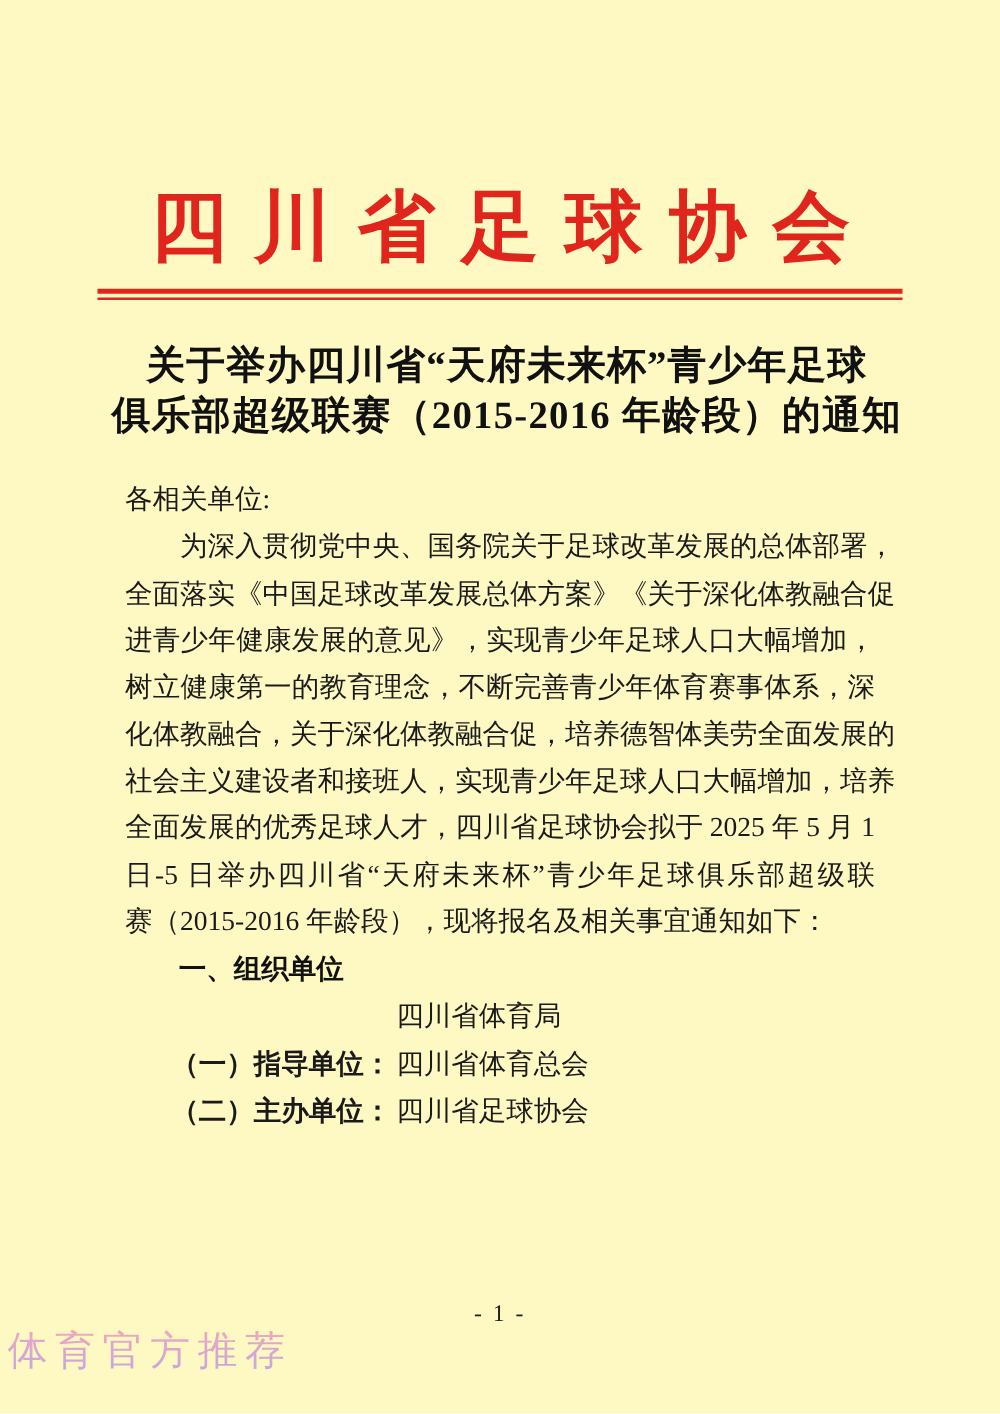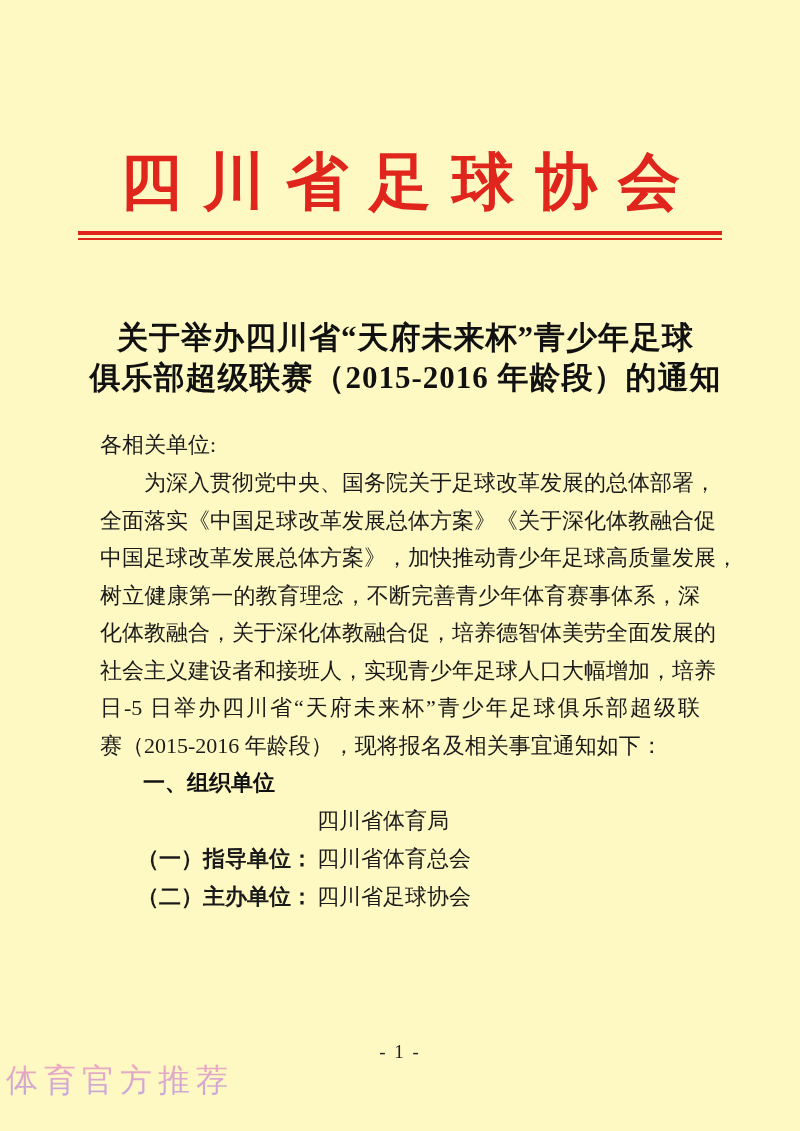--- a/index.html
+++ b/index.html
@@ -30,21 +30,21 @@
   .double-rule {
     margin: 13px 78px 0 78px;
     border-top: 4px solid var(--red, #e0251c);
     border-bottom: 2px solid var(--red, #e0251c);
     height: 9px;
     background: transparent;
   }
 
   
   .doc-title {
-    margin-top: 78px;
+    margin-top: 32px;
     text-align: center;
     font-weight: bold;
     color: #111111;
     font-size: 31px;
     line-height: 40px;
     letter-spacing: 1px;
     padding-left: 11px;
   }
 
   
@@ -133,24 +133,25 @@
     <div>关于举办四川省“天府未来杯”青少年足球</div>
     <div>俱乐部超级联赛（2015-2016 年龄段）的通知</div>
   </div>
 
   <div class="content">
 
     <div class="salutation">各相关单位:</div>
 
     <div class="body-line first">为深入贯彻党中央、国务院关于足球改革发展的总体部署，</div>
     <div class="body-line">全面落实《中国足球改革发展总体方案》《关于深化体教融合促</div>
-    <div class="body-line">中国足球改革发展总体方案》，加快推动青少年足球高质量发展，</div>
+    <div class="body-line">进青少年健康发展的意见》，实现青少年足球人口大幅增加，</div>
     <div class="body-line">树立健康第一的教育理念，不断完善青少年体育赛事体系，深</div>
     <div class="body-line">化体教融合，关于深化体教融合促，培养德智体美劳全面发展的</div>
     <div class="body-line">社会主义建设者和接班人，实现青少年足球人口大幅增加，培养</div>
+    <div class="body-line">全面发展的优秀足球人才，四川省足球协会拟于 2025 年 5 月 1</div>
     <div class="body-line">日-5 日举办四川省“天府未来杯”青少年足球俱乐部超级联</div>
     <div class="body-line last">赛（2015-2016 年龄段），现将报名及相关事宜通知如下：</div>
 
     <div class="section-heading">一、组织单位</div>
 
     <div class="org-row">
       <span class="org-label">（一）指导单位：</span>
       <div class="org-values">
         <div class="org-value">四川省体育局</div>
         <div class="org-value">四川省体育总会</div>

